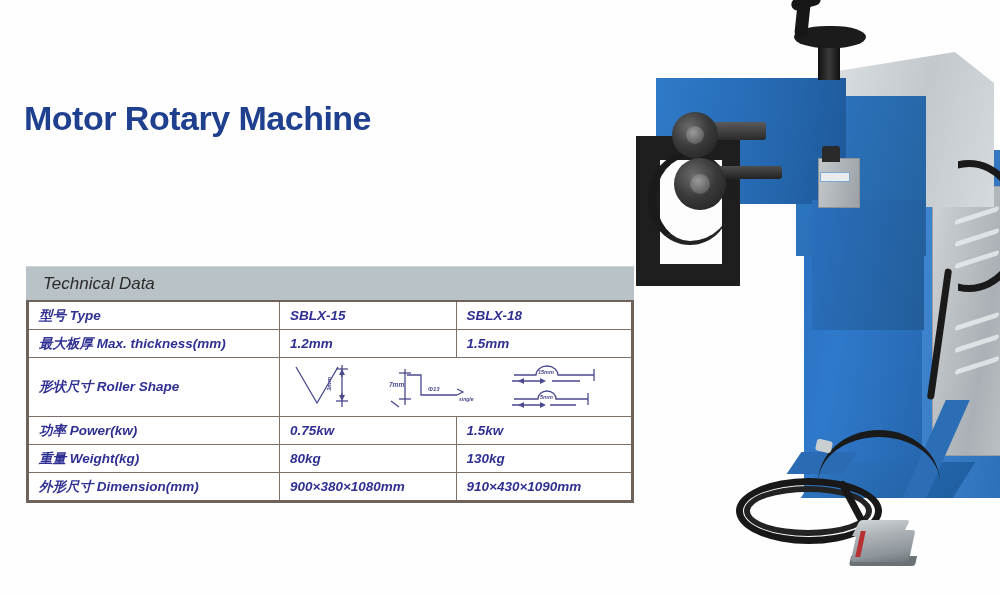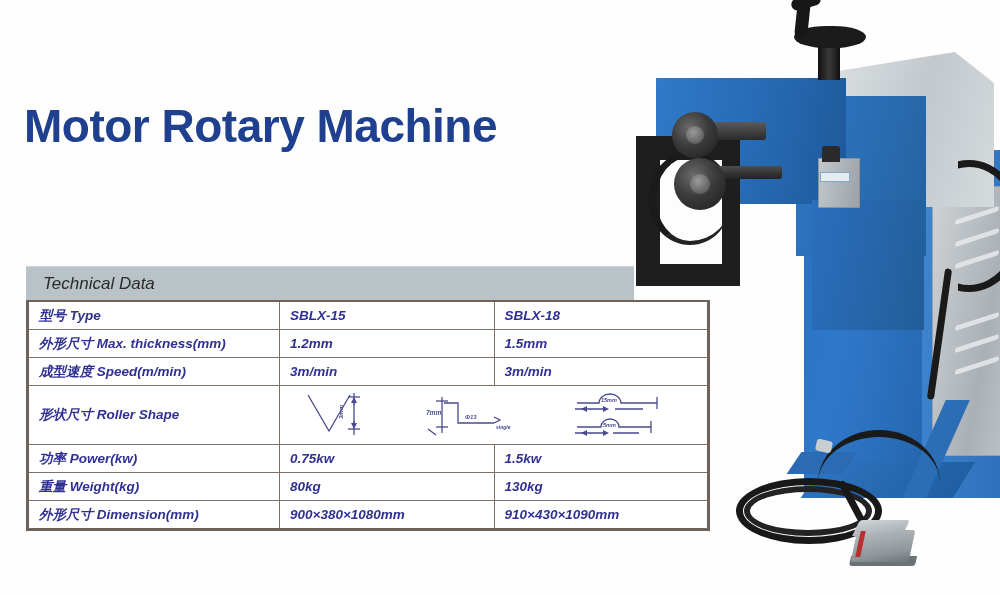--- a/index.html
+++ b/index.html
@@ -20,21 +20,21 @@
     width: 1000px;
     height: 595px;
     background: #fefefe;
   }
 
   
   #title {
     position: absolute;
     left: 24px;
     top: 99px;
-    font-size: 46px;
+    font-size: 34px;
     font-weight: bold;
     color: #1f3f8f;
     letter-spacing: -0.5px;
     white-space: nowrap;
     font-family: "Liberation Sans", sans-serif;
   }
 
   
   #spec-table-wrap {
     position: absolute;
@@ -50,21 +50,21 @@
     line-height: 34px;
     padding-left: 17px;
     font-size: 17px;
     color: #2b2b2b;
     box-sizing: border-box;
     border-top: 1px solid #cfd5d8;
   }
 
   table.spec {
     border-collapse: collapse;
-    width: 684px;
+    width: 608px;
     table-layout: fixed;
     border-left: 3px solid #6f6258;
     border-right: 3px solid #6f6258;
     border-bottom: 3px solid #6f6258;
     border-top: 2px solid #6f6258;
     background: #404040;
   }
 
   table.spec td {
     border: 1px solid #7d7167;
@@ -370,28 +370,23 @@
     <div id="table-header">Technical Data</div>
 
     <table class="spec">
       <tbody>
         <tr>
           <td class="label">型号 Type</td>
           <td class="val">SBLX-15</td>
           <td class="val-b">SBLX-18</td>
         </tr>
         <tr>
-          <td class="label">外形尺寸 Max. thickness(mm)</td>
+          <td class="label">最大板厚 Max. thickness(mm)</td>
           <td class="val">1.2mm</td>
           <td class="val-b">1.5mm</td>
-        </tr>
-        <tr>
-          <td class="label">成型速度 Speed(m/min)</td>
-          <td class="val">3m/min</td>
-          <td class="val-b">3m/min</td>
         </tr>
 
         <tr class="shape-row">
           <td class="label">形状尺寸 Roller Shape</td>
           <td class="shape-cell" colspan="2">
             <div class="shape-box">
 
               <svg width="74" height="52" viewBox="0 0 74 52">
                 <g fill="none" stroke="#4a4a8f" stroke-width="1.3">
                   <path d="M6 6 L27 42 L48 6"></path>

